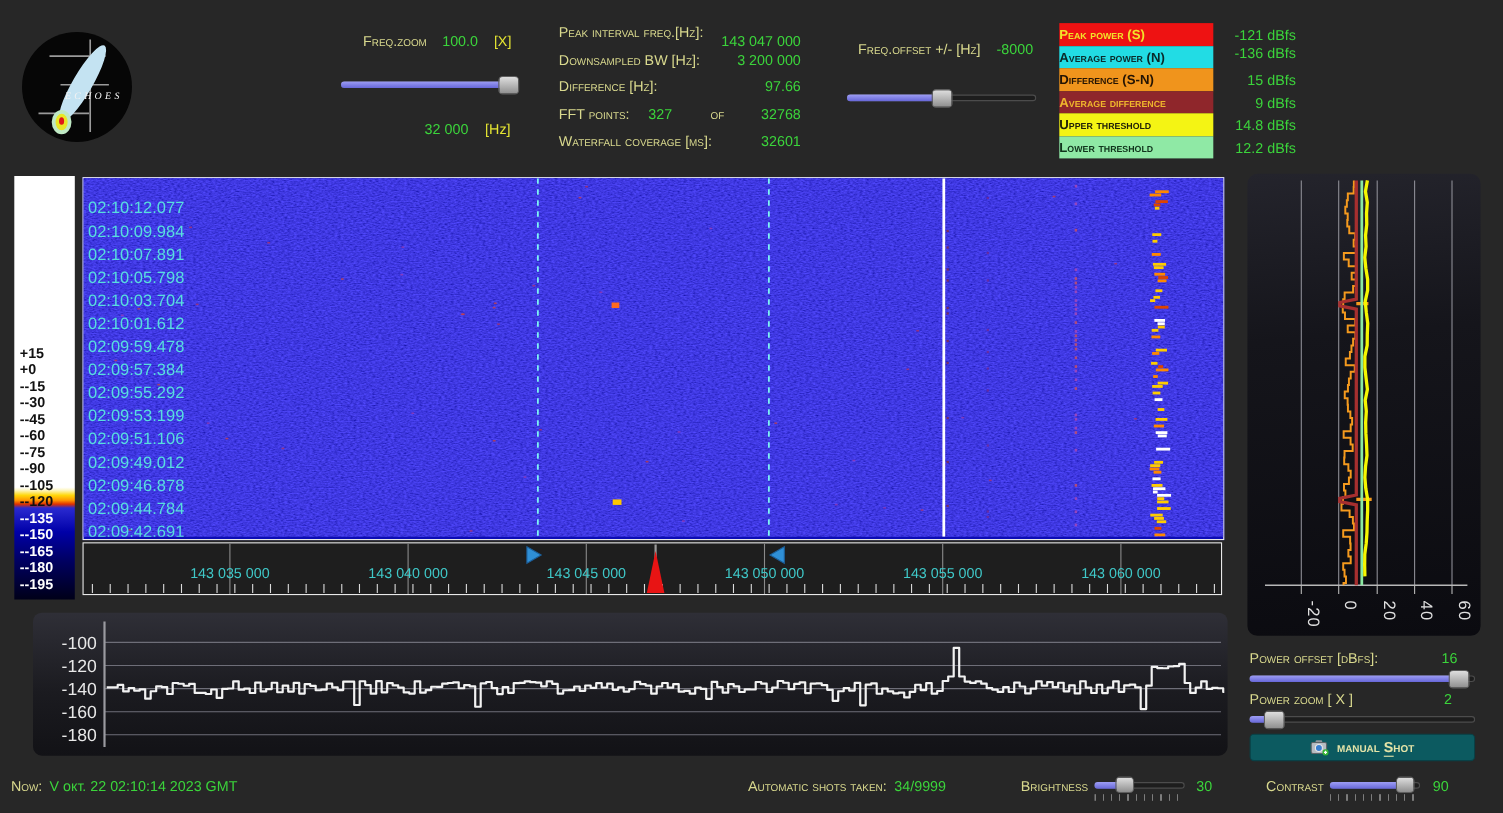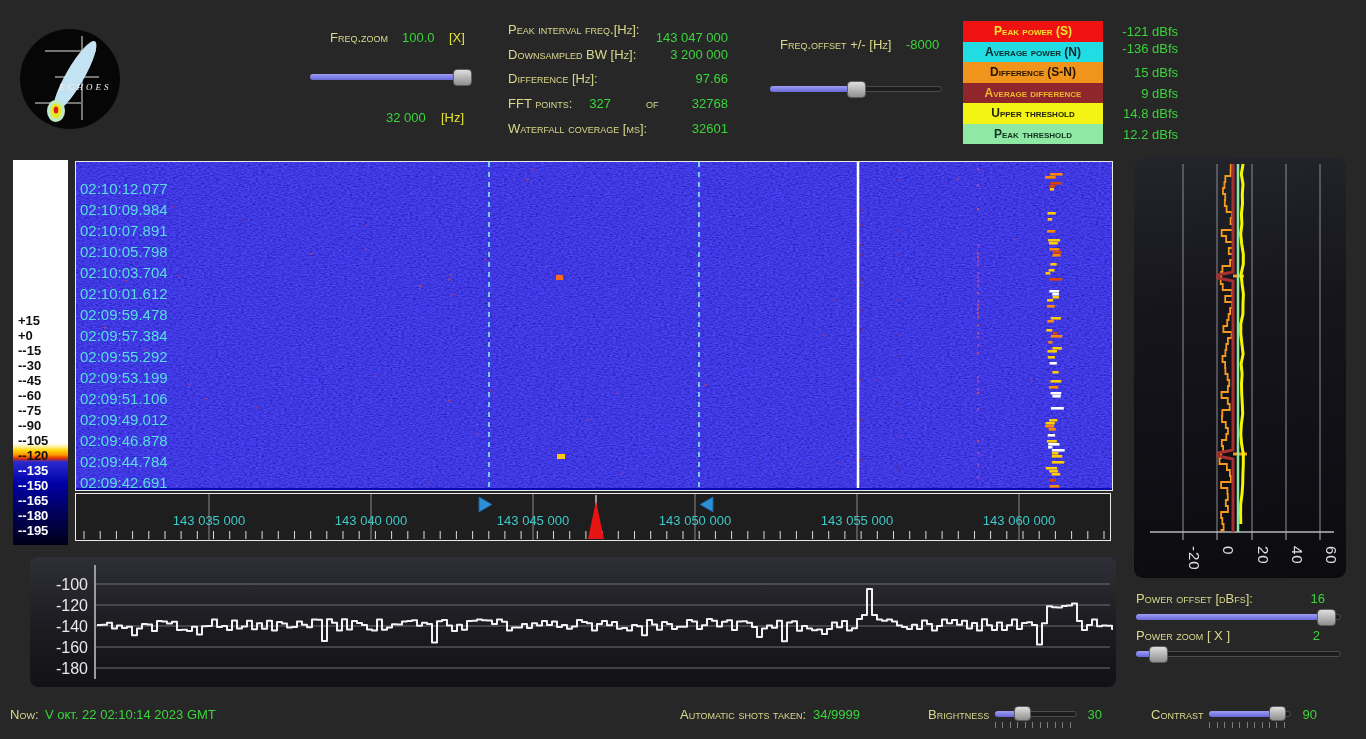--- a/index.html
+++ b/index.html
@@ -15,21 +15,21 @@
   .slider .groove{position:absolute;top:1px;left:0;right:0;height:4px;background:#1d1d1d;
                   border:1px solid #4c4c4c;border-radius:3px;}
   .slider .fill{position:absolute;top:1px;left:0;height:6px;background:linear-gradient(#9d9df4,#6767d8);
                 border-radius:3px;}
   .slider .handle{position:absolute;top:-4px;width:17px;height:15px;border-radius:4px;
                   background:linear-gradient(#dedede,#8f8f8f);border:1px solid #5e5e5e;}
   .slider.small .handle{width:15px;height:13px;top:-4px;}
   .tickstrip{position:absolute;height:6px;
              background:repeating-linear-gradient(to right,#7d7d7d 0 1px,transparent 1px 7.5px);}
   
-  .leg-btn{width:140px;height:20.5px;line-height:20.5px;text-align:center;font-size:12px;
+  .leg-btn{width:140px;height:20.5px;line-height:20.5px;text-align:left;font-size:12px;
            font-variant:small-caps;font-weight:bold;}
   .leg-val{position:absolute;left:1098px;width:80px;text-align:right;}
   
   #colorbar{left:13px;top:160px;width:55px;height:385px;
     background:linear-gradient(to bottom,
       #ffffff 0%, #ffffff 73.5%,
       #fdf6c0 74.2%, #ffd70a 75.4%, #ff9500 76.6%, #e03000 77.5%,
       #2a2ad0 78.4%, #0000a8 84%, #000060 91%, #000018 100%);font-weight:bold;}
   .cb-lbl{position:absolute;left:5px;font-size:13px;line-height:14px;color:#111;}
   .cb-lbl.inv{color:#fff;}
@@ -100,21 +100,21 @@
     <div class="fill" style="width:86px"></div>
     <div class="handle" style="left:77px"></div>
   </div>
 
   <div class="abs" style="left:963px;top:21px">
     <div class="leg-btn" style="background:#ee1212;color:#f2e22a">Peak power (S)</div>
     <div class="leg-btn" style="background:#22dce4;color:#0a2a2a">Average power (N)</div>
     <div class="leg-btn" style="background:#f0941c;color:#241404">Difference (S-N)</div>
     <div class="leg-btn" style="background:#8f262b;color:#efb62c">Average difference</div>
     <div class="leg-btn" style="background:#f4f414;color:#232308">Upper threshold</div>
-    <div class="leg-btn" style="background:#8fe9a5;color:#10341c">Peak threshold</div>
+    <div class="leg-btn" style="background:#8fe9a5;color:#10341c">Lower threshold</div>
   </div>
   <span class="abs valr leg-val" style="top:24px">-121 dBfs</span>
   <span class="abs valr leg-val" style="top:41px">-136 dBfs</span>
   <span class="abs valr leg-val" style="top:65px">15 dBfs</span>
   <span class="abs valr leg-val" style="top:85.5px">9 dBfs</span>
   <span class="abs valr leg-val" style="top:106px">14.8 dBfs</span>
   <span class="abs valr leg-val" style="top:126.5px">12.2 dBfs</span>
 
   <div id="colorbar" class="abs">
     <div class="cb-lbl" style="top:154px">+15</div>
@@ -465,20 +465,31 @@
     <div class="handle" style="left:181px"></div>
   </div>
   <span class="abs lbl" style="left:1136px;top:628px">Power zoom  [ X ]</span>
   <span class="abs valr" style="left:1280px;top:628px;width:40px">2</span>
   <div class="slider abs" style="left:1136px;top:650px;width:205px">
     <div class="groove"></div>
     <div class="fill" style="width:24px"></div>
     <div class="handle" style="left:13px"></div>
   </div>
 
+  <div id="manual-shot" class="abs">
+    <svg width="18" height="15" viewBox="0 0 18 15">
+      <rect x="5" y="1" width="6" height="3" rx="1" fill="#8f959b"></rect>
+      <rect x="1" y="3" width="14" height="10" rx="1.5" fill="#b6bcc2" stroke="#5e6468"></rect>
+      <circle cx="8" cy="8" r="3.2" fill="#3a7fd0" stroke="#e8e8e8"></circle>
+      <circle cx="14" cy="12" r="2.8" fill="#35b535"></circle>
+      <line x1="14" y1="10.6" x2="14" y2="13.4" stroke="#fff" stroke-width="1.1"></line>
+      <line x1="12.6" y1="12" x2="15.4" y2="12" stroke="#fff" stroke-width="1.1"></line>
+    </svg>
+    <span><span>manual </span><span class="u">S</span><span>hot</span></span>
+  </div>
 
   <span class="abs lbl" style="left:10px;top:707px">Now:</span>
   <span class="abs val" style="left:45px;top:707px">V окт. 22 02:10:14 2023 GMT</span>
   <span class="abs lbl" style="left:680px;top:707px">Automatic shots taken:</span>
   <span class="abs val" style="left:813px;top:707px">34/9999</span>
   <span class="abs lbl" style="left:928px;top:707px">Brightness</span>
   <div class="slider small abs" style="left:995px;top:710px;width:82px">
     <div class="groove"></div>
     <div class="fill" style="width:27px"></div>
     <div class="handle" style="left:19px"></div>

